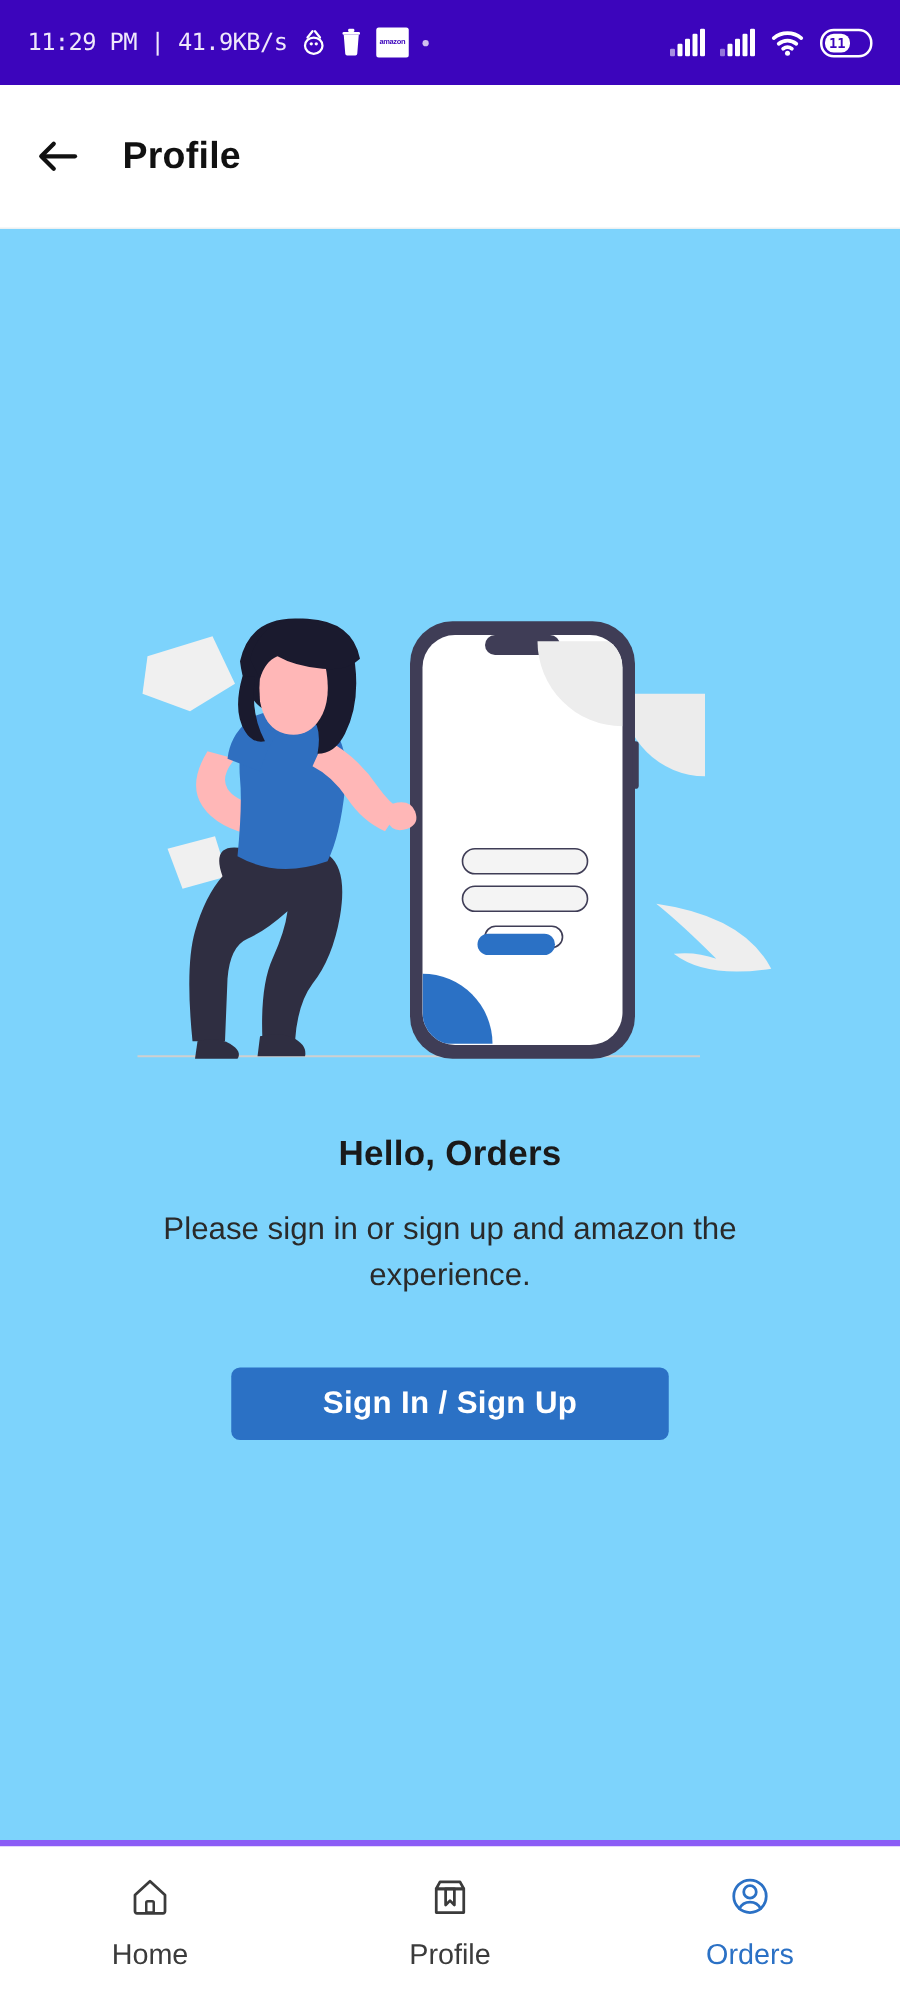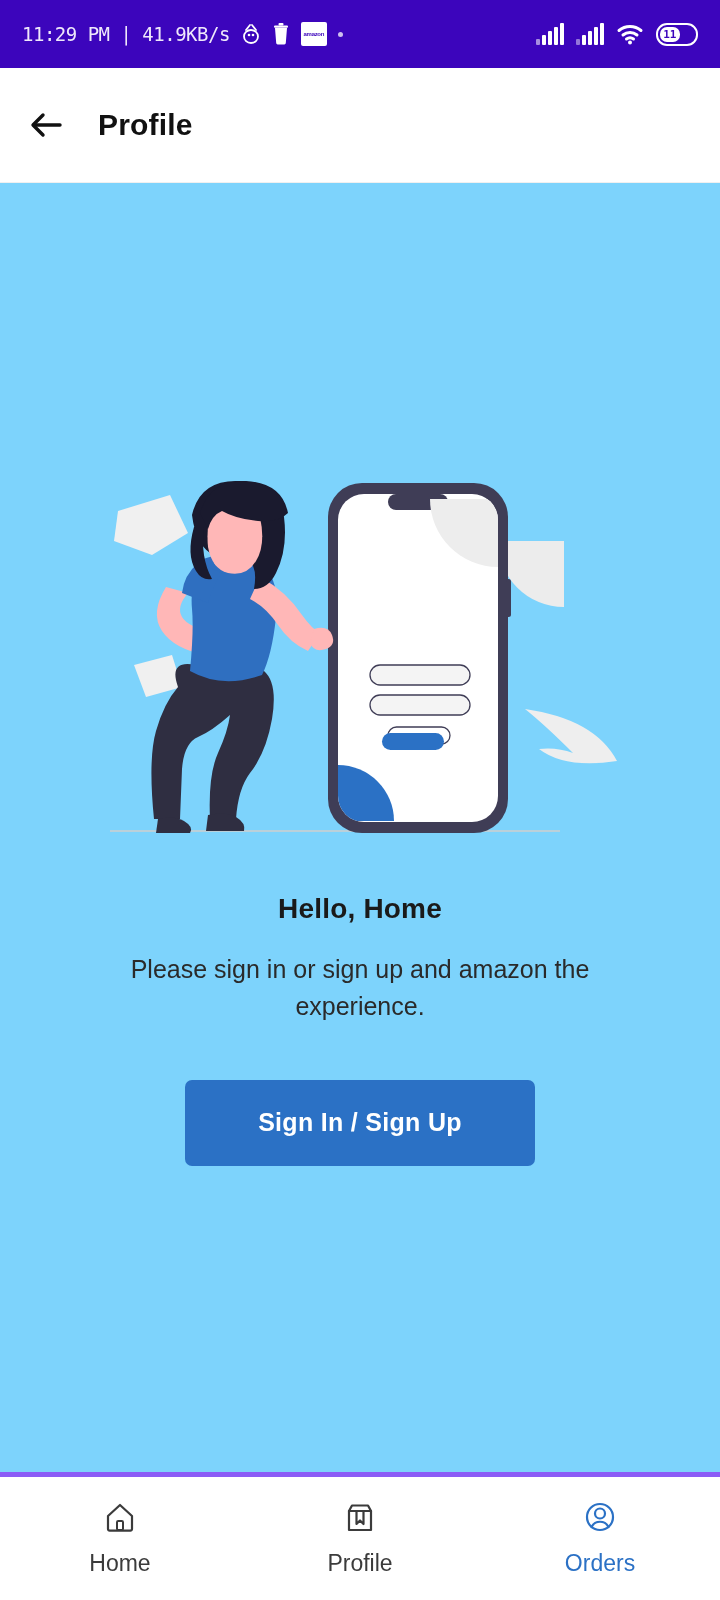--- a/index.html
+++ b/index.html
@@ -66,21 +66,21 @@
 
   .hello {
     font-size:28px; font-weight:bold; color:#1a1a1a; text-align:center;
     margin-bottom:26px; letter-spacing:0.2px;
   }
   .subtitle {
     font-size:25px; color:#2a2a2a; text-align:center; line-height:1.45;
     max-width:460px; margin-bottom:56px;
   }
   .cta {
-    width:350px; height:86px; background:#2B71C5; border:none; border-radius:7px;
+    width:350px; height:58px; background:#2B71C5; border:none; border-radius:7px;
     color:#fff; font-size:25px; font-weight:bold; letter-spacing:0.3px;
     font-family:"Liberation Sans", sans-serif; cursor:pointer;
     display:flex; align-items:center; justify-content:center;
   }
 
   
   .bottomnav {
     flex:0 0 128px; height:128px; border-top:5px solid #8b5cf6; background:#fff;
     display:flex; align-items:flex-start; padding-top:18px;
   }
@@ -213,21 +213,21 @@
         <path d="M92 46 q8 -36 48 -34 q38 2 44 36 q4 32 -8 56 q-8 16 -22 16 q4 -22 -6 -30 q-16 4 -34 -4 q-18 -8 -22 -40 Z" fill="#1a1a2e"></path>
 
         <path d="M112 42 q30 -8 48 6 q6 28 -4 44 q-10 16 -28 12 q-16 -4 -20 -26 q-2 -22 4 -36 Z" fill="#ffb7b7"></path>
 
         <path d="M100 44 q10 -34 46 -32 q36 2 42 32 q-10 10 -30 8 q-22 -2 -36 -10 q-10 4 -14 18 Z" fill="#1a1a2e"></path>
 
         <path d="M94 58 q-8 28 2 44 q6 10 16 8 q-12 -22 -8 -52 Z" fill="#1a1a2e"></path>
       </svg>
     </div>
 
-    <div class="hello">Hello, Home</div>
+    <div class="hello">Hello, Orders</div>
     <div class="subtitle">Please sign in or sign up and amazon the experience.</div>
 
     <button class="cta">Sign In / Sign Up</button>
   </div>
 
   <div class="bottomnav">
 
     <div class="nav-item">
       <span class="nav-ico">
         <svg width="38" height="38" viewBox="0 0 38 38">

